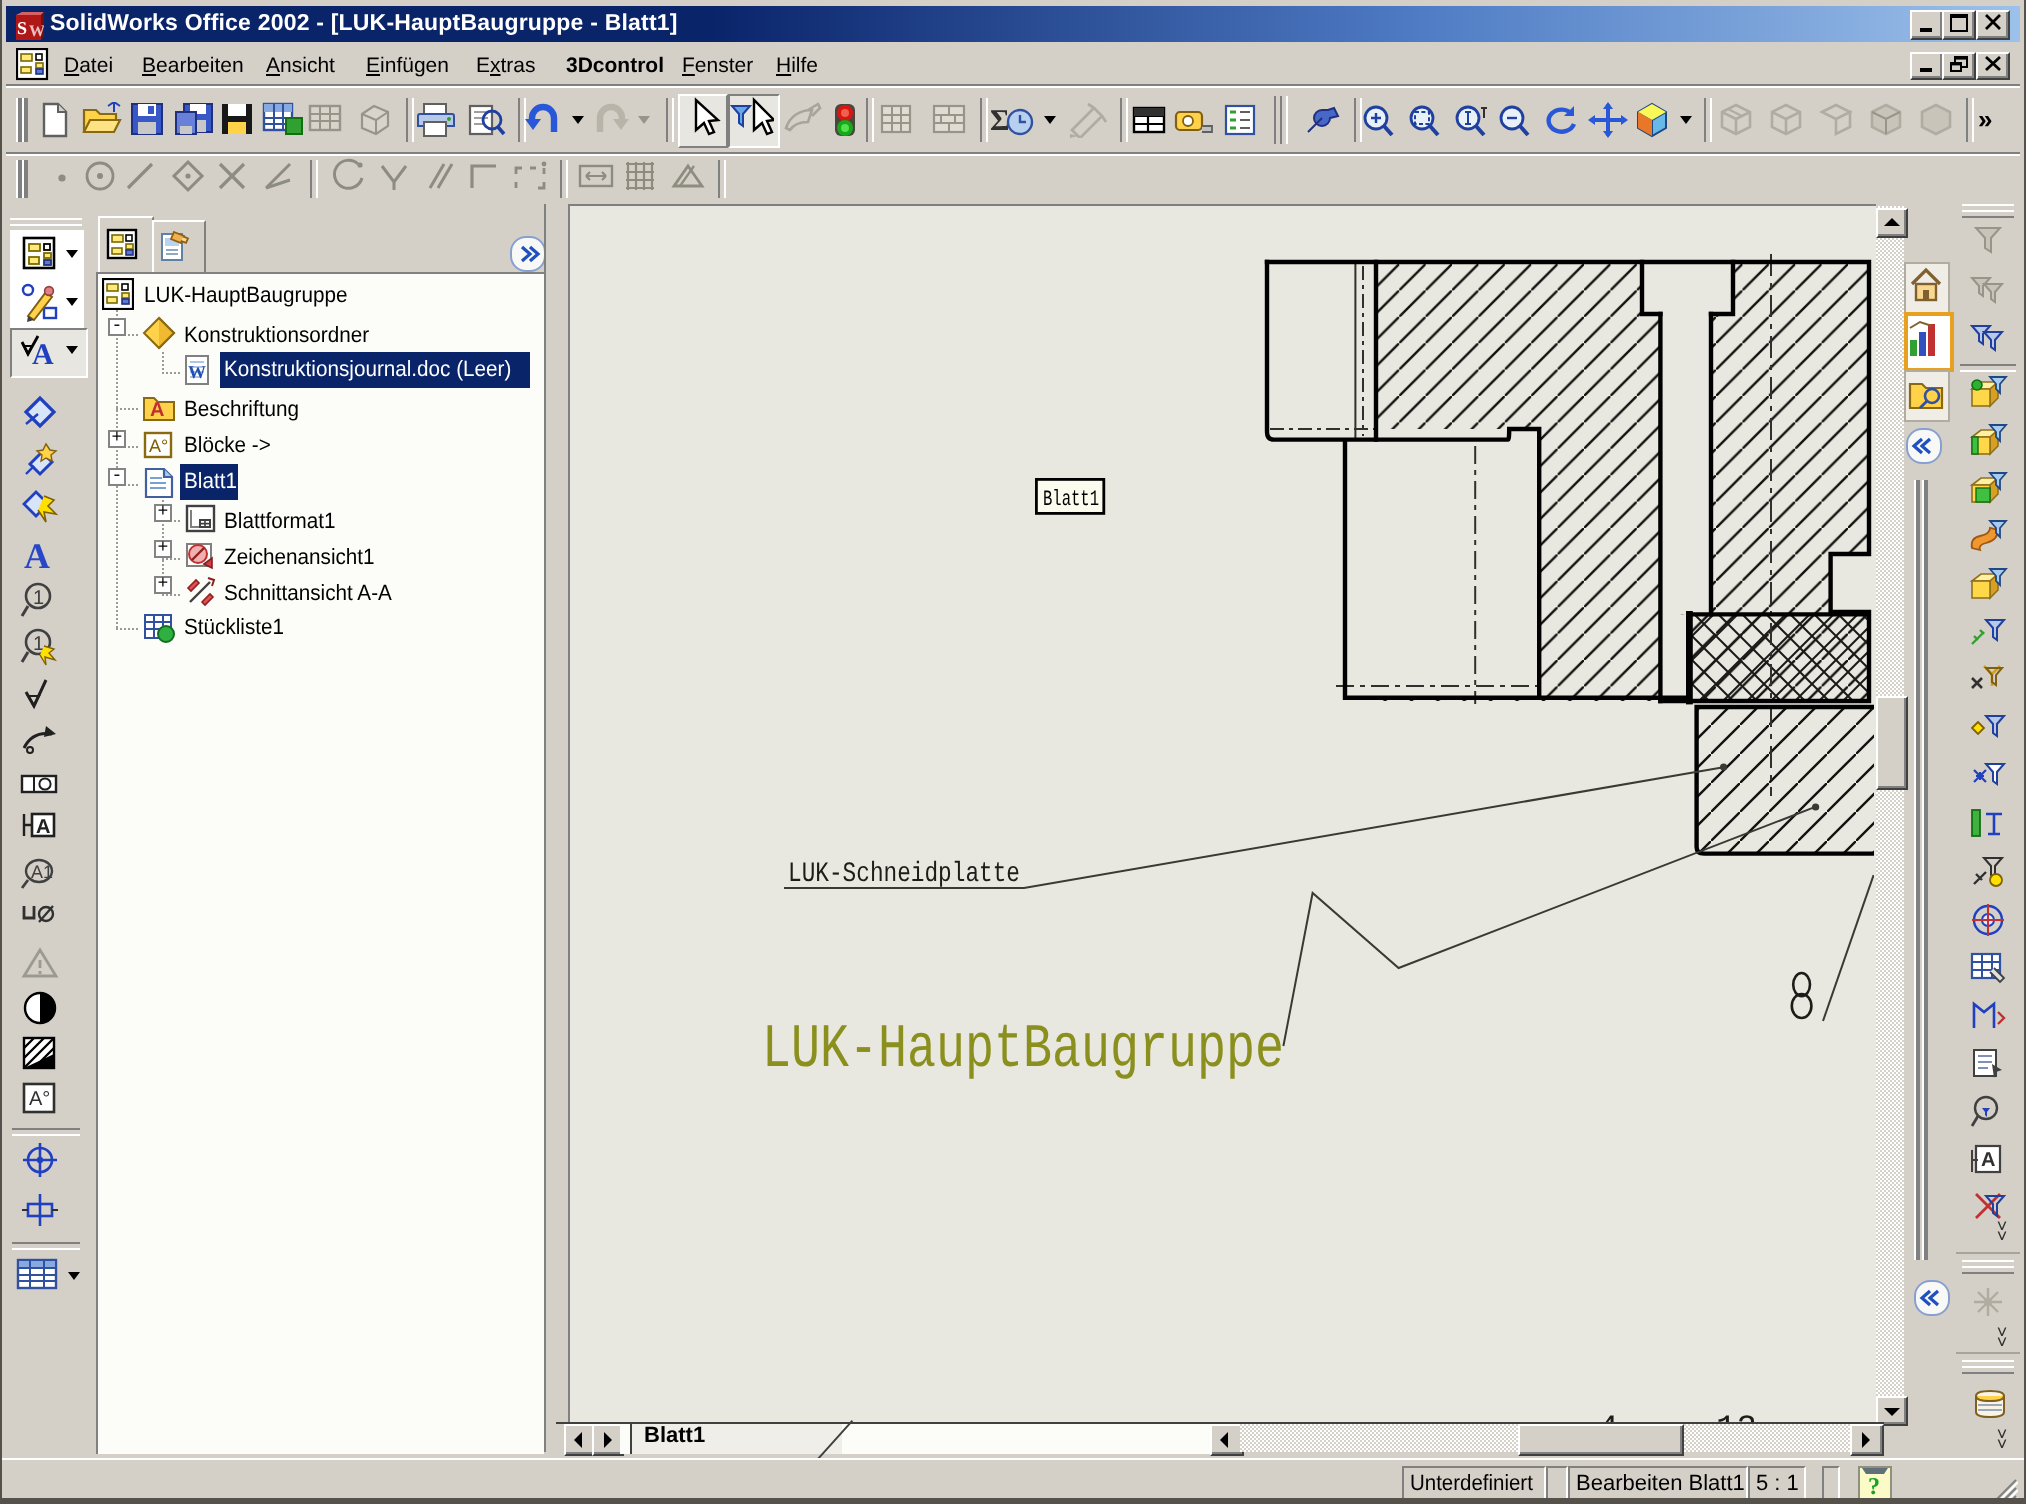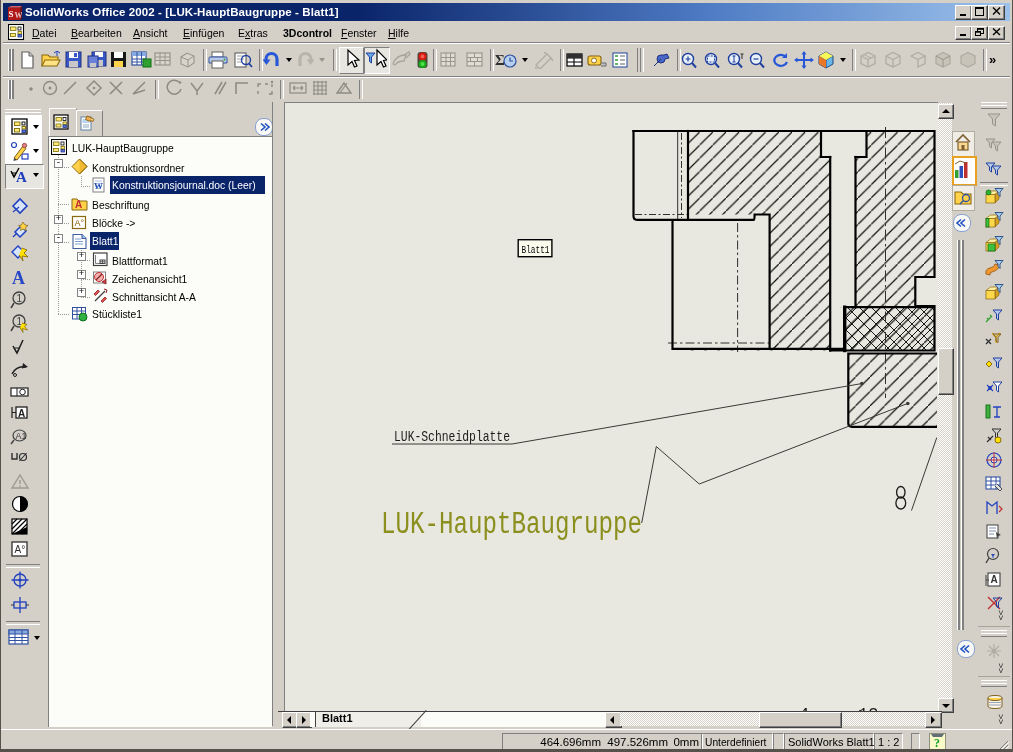--- a/index.html
+++ b/index.html
@@ -882,33 +882,28 @@
         <div class="tri" style="left:4px;top:3px;border-top:4px solid transparent;border-bottom:4px solid transparent;border-right:4px solid #000;"></div>
       </div>
     <div class="abs track" style="left:342px;top:1px;width:305px;height:14px;"></div>
     <div class="sbtn" style="left:481px;top:1px;width:81px;height:14px;box-shadow:inset -1px -1px 0 #808080;"></div>
     <div class="sbtn" style="left:647px;top:1px;width:15px;height:14px;">
         <div class="tri" style="left:5px;top:3px;border-top:4px solid transparent;border-bottom:4px solid transparent;border-left:4px solid #000;"></div>
       </div>
   </div>
 
   <div class="abs status">
-    <div class="spanel" style="left:502px;width:199px;">
-        <span style="position:absolute;right:101px;top:0;font-size:11.5px;">464.696mm</span>
-        <span style="position:absolute;right:34px;top:0;font-size:11.5px;">497.526mm</span>
-        <span style="position:absolute;right:3px;top:0;font-size:11.5px;">0mm</span>
-      </div>
     <div class="spanel" style="left:701px;width:70px;">
         <span style="position:absolute;left:3px;top:0;transform:scaleX(0.93);transform-origin:0 0;">Unterdefiniert</span>
       </div>
     <div class="spanel" style="left:773px;width:9px;"></div>
     <div class="spanel" style="left:784px;width:88px;">
-        <span style="position:absolute;left:3px;top:0;white-space:nowrap;">SolidWorks Blatt1</span>
-      </div>
-    <div class="spanel" style="left:874px;width:24px;padding-left:3px;">1 : 2</div>
+        <span style="position:absolute;left:3px;top:0;white-space:nowrap;">Bearbeiten Blatt1</span>
+      </div>
+    <div class="spanel" style="left:874px;width:24px;padding-left:3px;">5 : 1</div>
     <div class="spanel" style="left:911px;width:7px;"></div>
     <div class="abs" style="left:929px;top:3px;width:15px;height:15px;background:#fbfbc8;border:1px solid #909080;"><svg width="15" height="15">
           <path d="M1,0 h13 l-2,3 h-9 z" fill="#607078"></path>
           <text x="4" y="13" font-size="12" font-weight="bold" fill="#18a028" font-family="Liberation Serif,serif">?</text>
         </svg></div>
   </div>
   <div class="abs" style="left:0;top:749px;width:1013px;height:3px;background:#55524c;z-index:40;"></div>
   <div class="abs" style="left:0;top:0;width:1px;height:752px;background:#55524c;z-index:40;"></div>
   <div class="abs" style="left:1012px;top:0;width:1px;height:752px;background:#55524c;z-index:40;"></div>
 </div>

